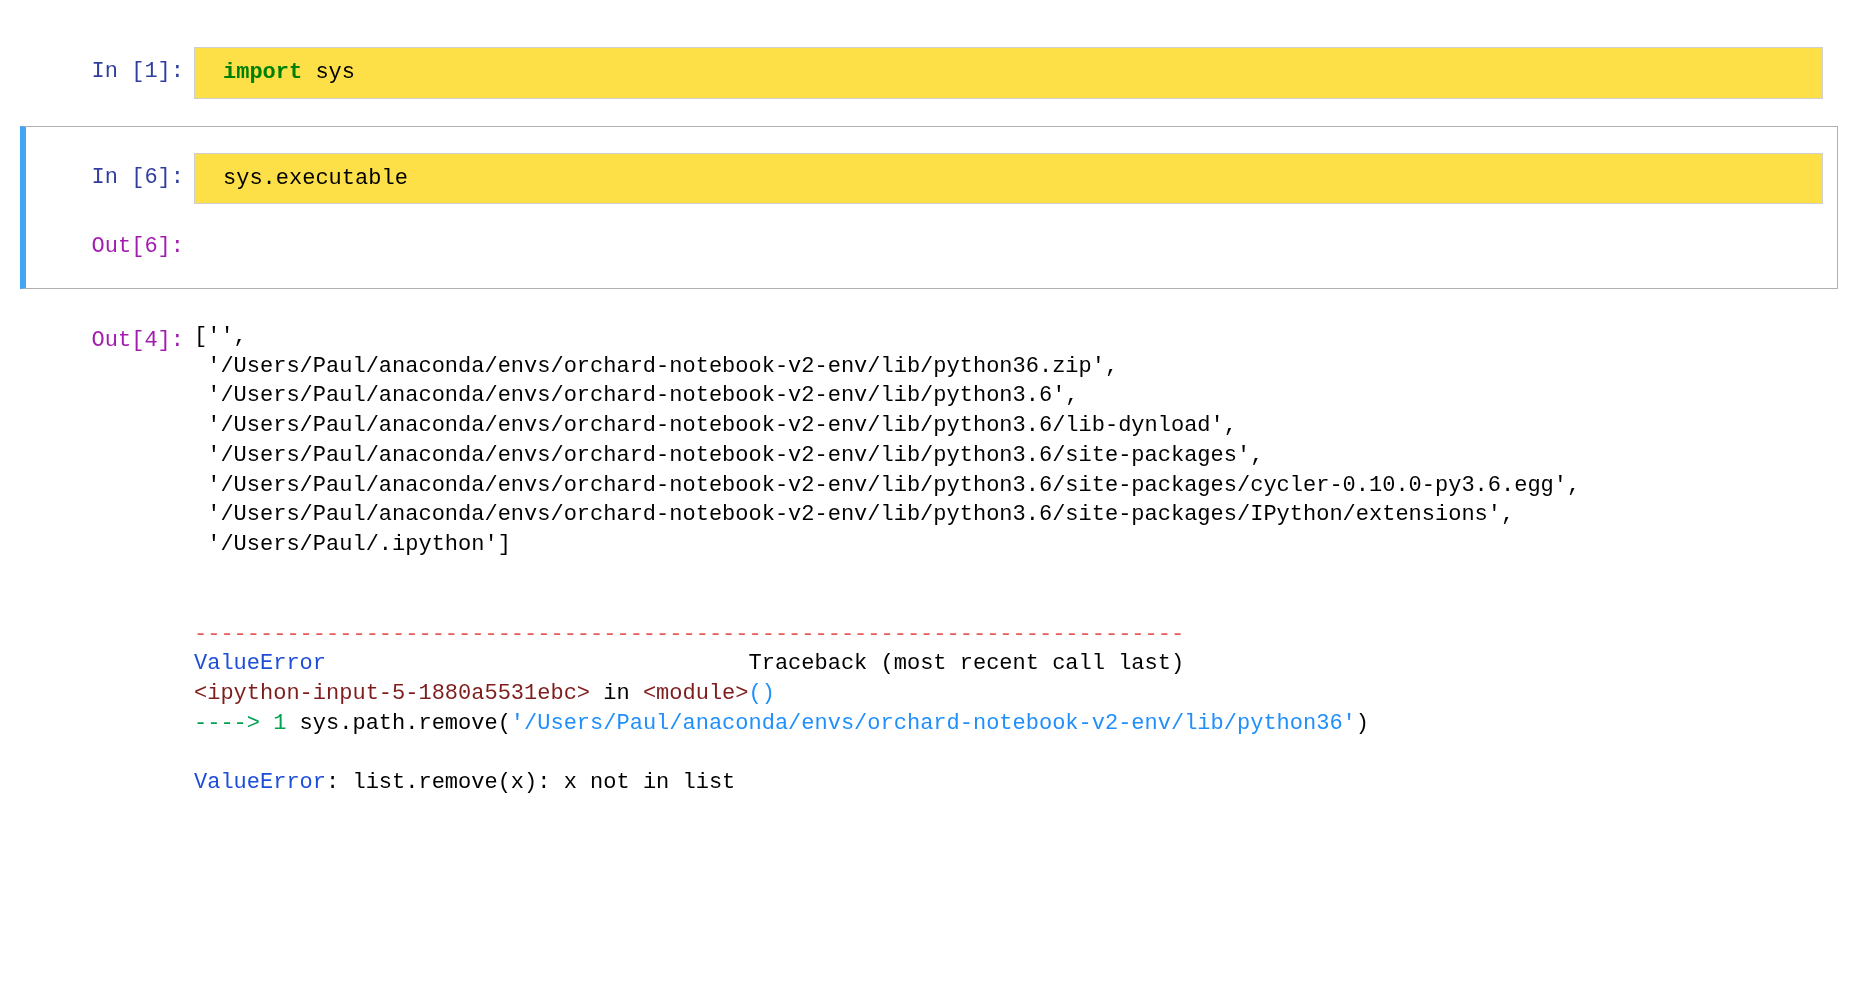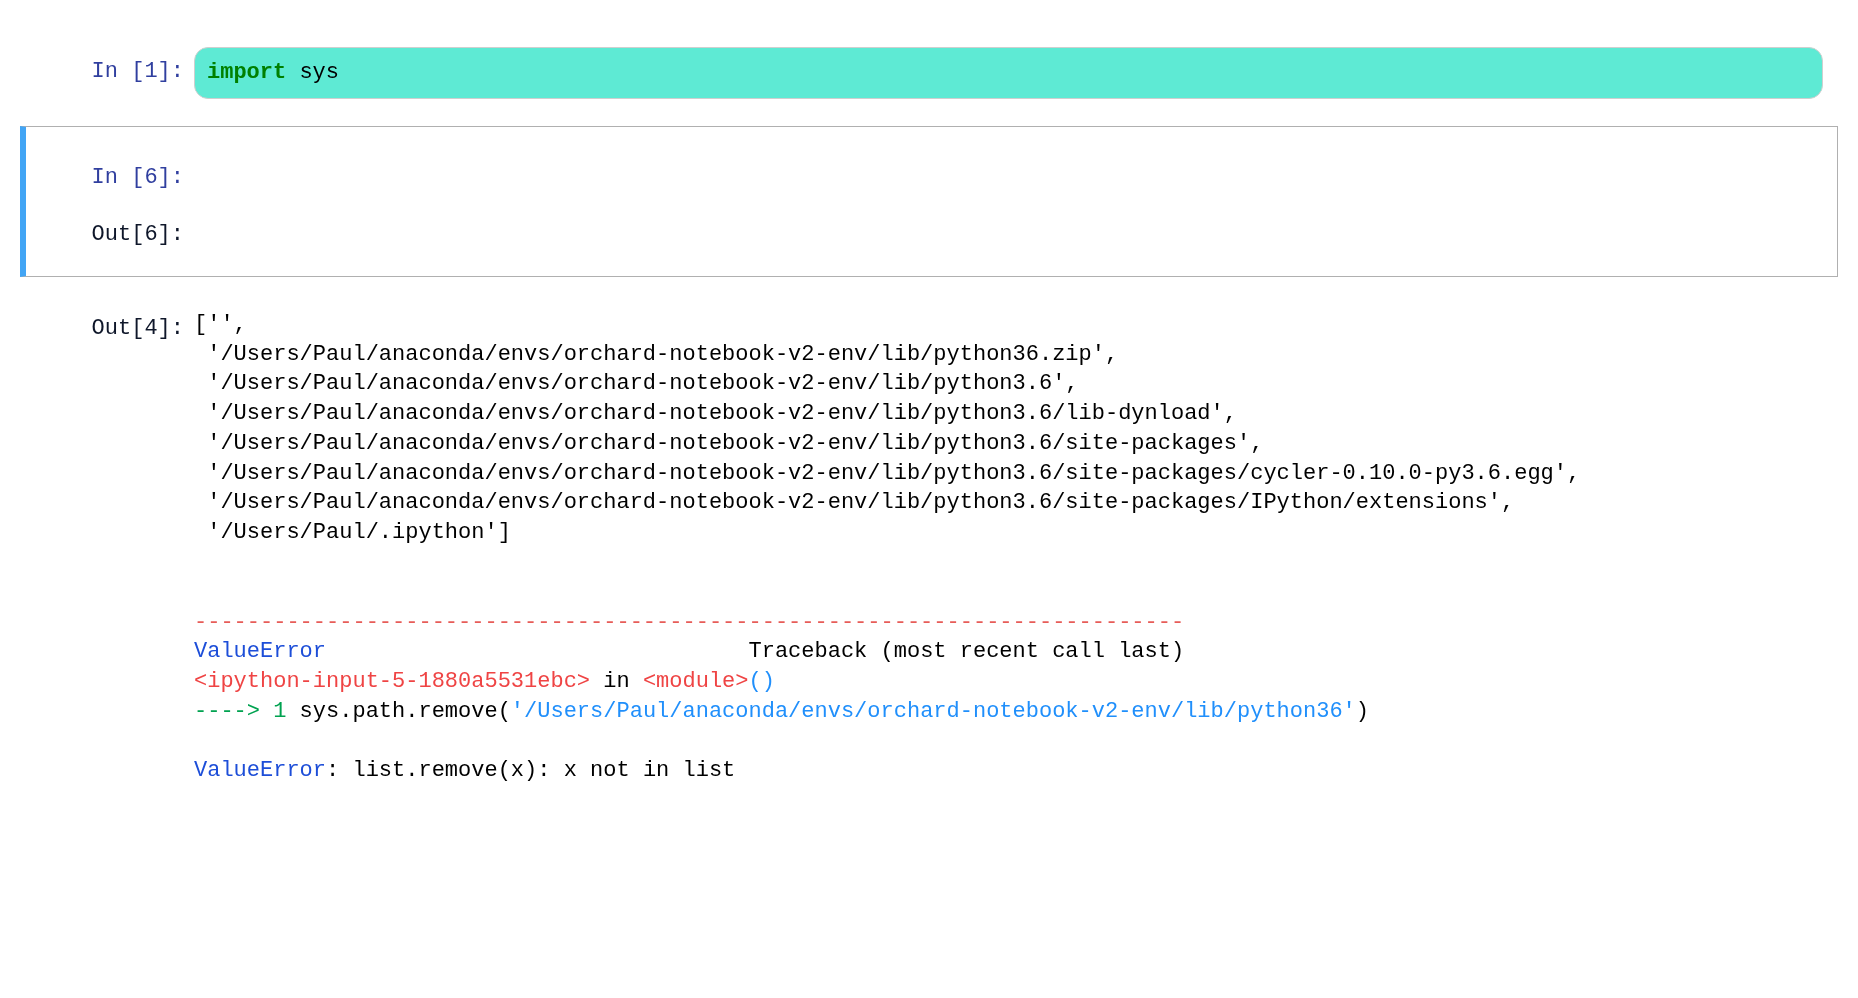--- a/index.html
+++ b/index.html
@@ -26,61 +26,62 @@
   }
   .prompt{
     flex:0 0 158px;
     text-align:right;
     padding:10px 10px 0 0;
     font-family:inherit;
     font-size:22px;
     white-space:pre;
   }
   .prompt.in{ color:#303F9F; }
-  .prompt.out{ color:#0f172a; }
+  .prompt.out{ color:#a21caf; }
   .input-area{
     flex:1;
-    background:#5eead4;
+    background:#fde047;
     border:1px solid #cfcfcf;
-    border-radius:14px;
-    padding:10px 12px;
+    border-radius:0;
+    padding:10px 28px;
     margin-right:14px;
     font-family:inherit;
     white-space:pre;
     overflow-x:auto;
   }
   .output-area{
     flex:1;
     padding:6px 12px 0 0;
     margin-right:14px;
     font-family:inherit;
     white-space:pre-wrap;
     word-break:break-all;
   }
   .kw-green{ color:#008000; font-weight:bold; }
   .str-red{ color:#ba2121; }
   .tb-dash{ color:#e75c58; }
   .tb-errname{ color:#1d4ed8; }
-  .tb-cyan{ color:#ef4444; }
+  .tb-cyan{ color:#7f1d1d; }
   .tb-green-arrow{ color:#00a250; }
   .tb-blue{ color:#208ffb; }
 </style>
 </head>
 <body>
 
 <div class="cell-wrap">
   <div class="cell">
     <div class="prompt in">In [1]:</div>
     <div class="input-area"><span class="kw-green">import</span><span> sys</span></div>
   </div>
 </div>
 
 <div class="cell-wrap selected">
   <div class="cell">
     <div class="prompt in">In [6]:</div>
+    <div class="input-area"><span>sys.executable</span></div>
   </div>
   <div class="cell">
     <div class="prompt out">Out[6]:</div>
   </div>
 </div>
 
 <div class="cell-wrap">
   <div class="cell">
     <div class="prompt out">Out[4]:</div>
     <div class="output-area">['',

